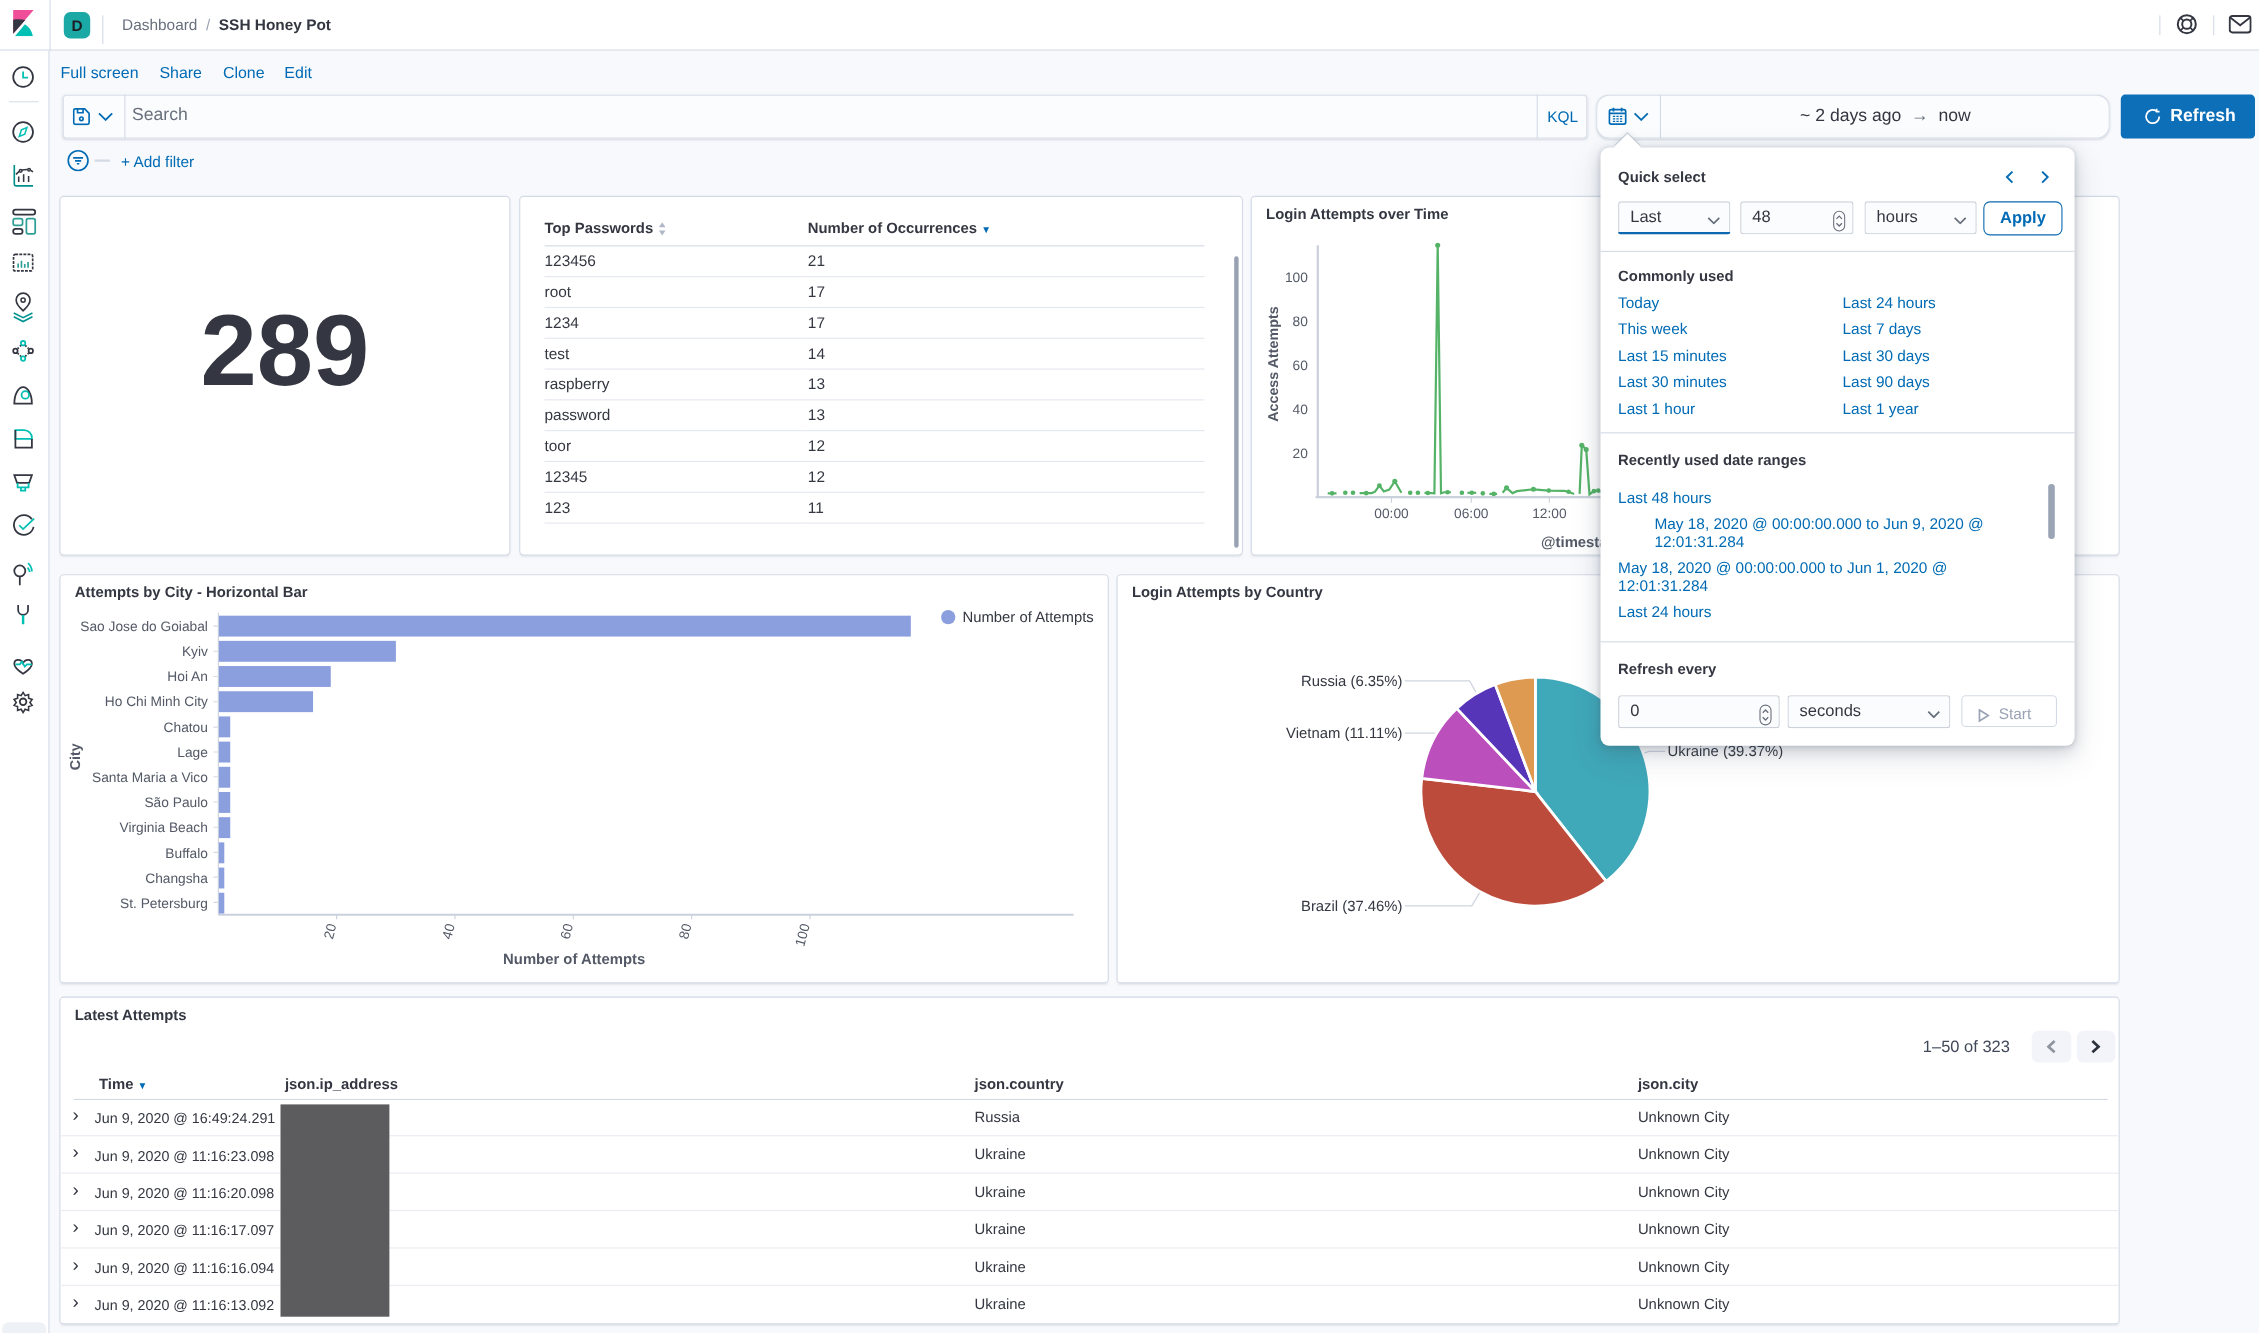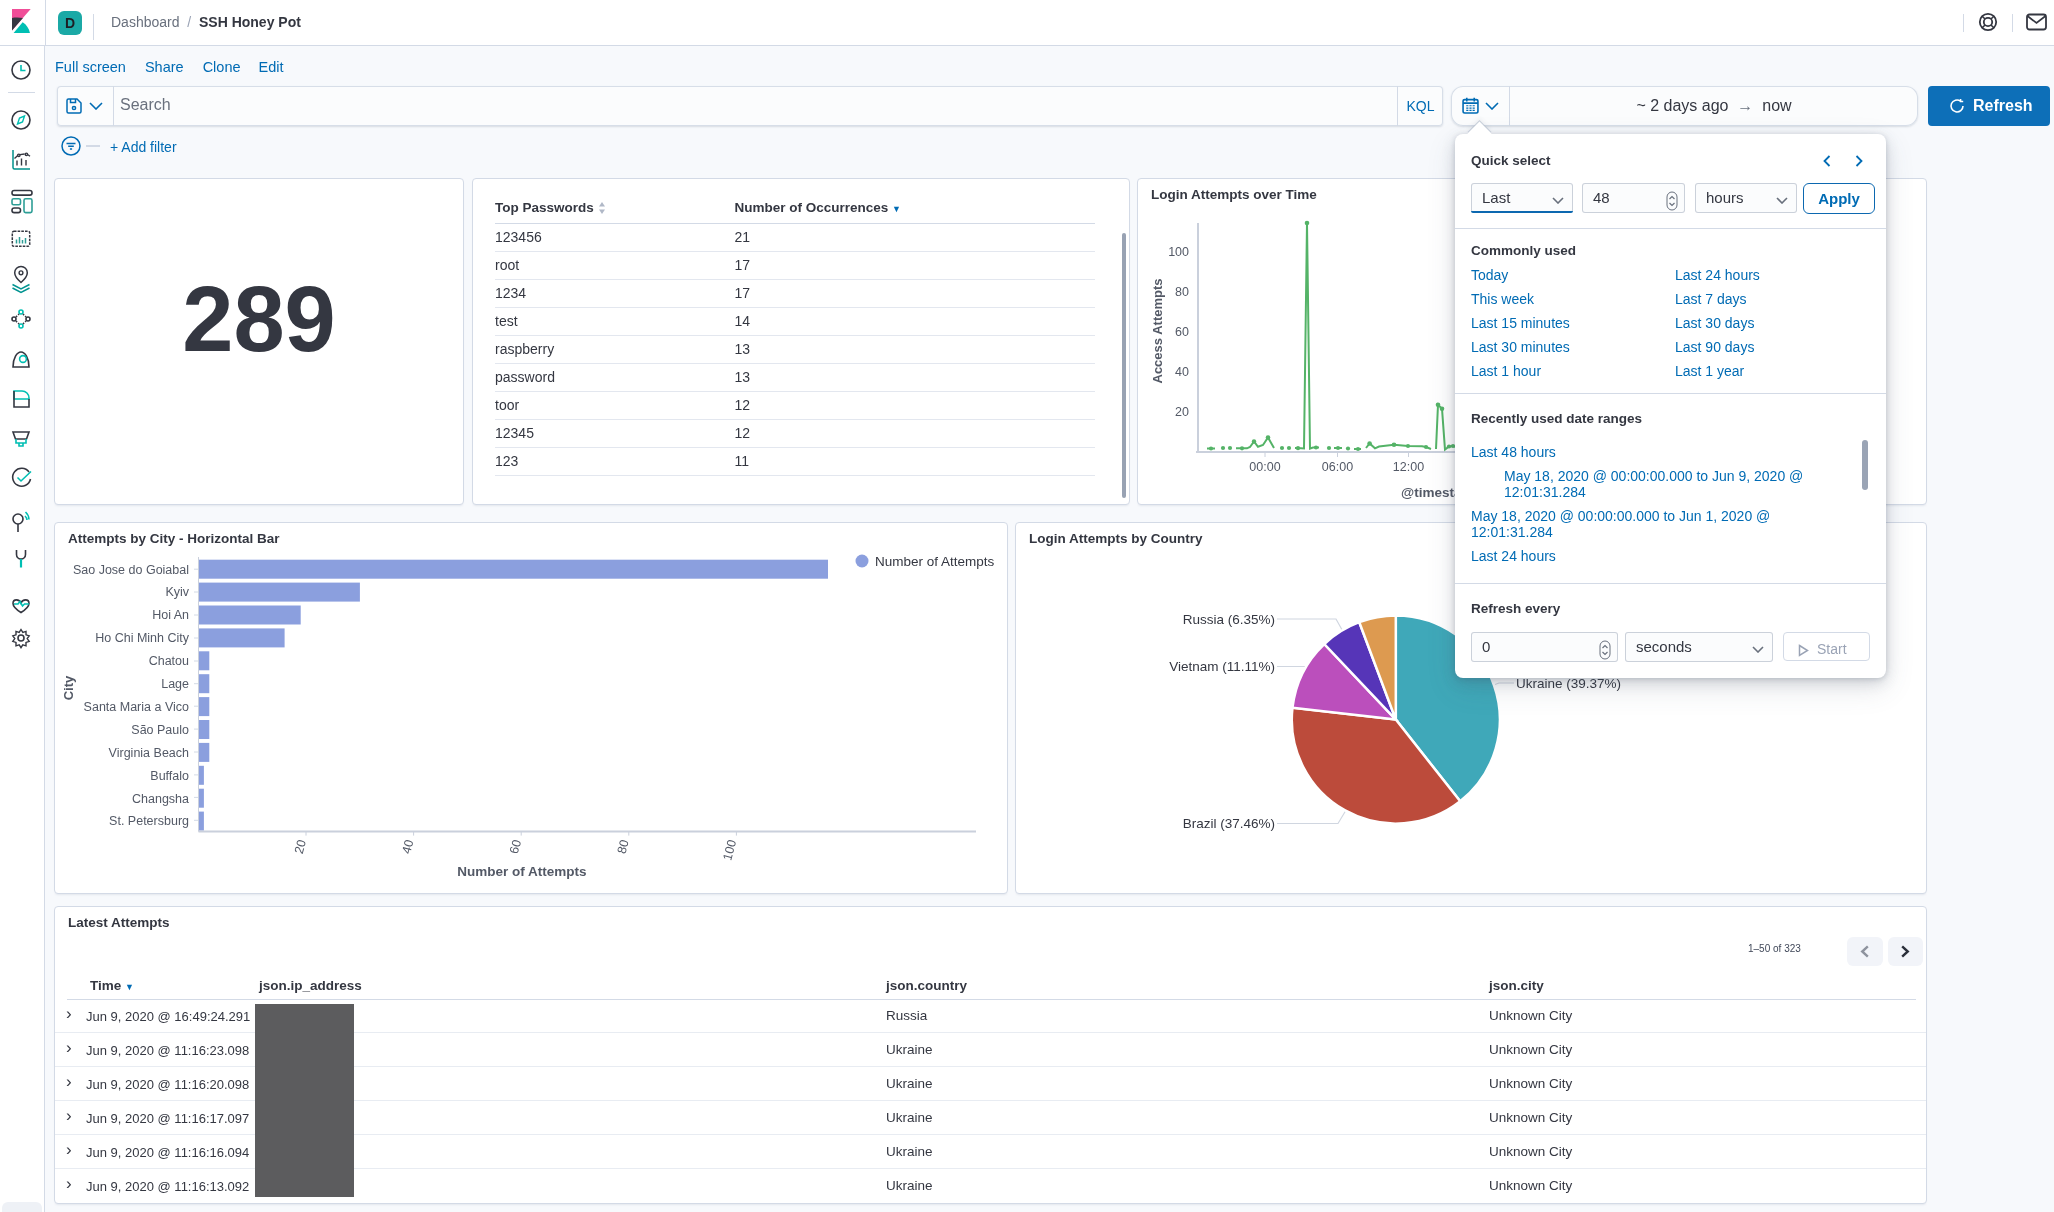--- a/index.html
+++ b/index.html
@@ -391,21 +391,21 @@
         <text x="259" y="148" text-anchor="end">Vietnam (11.11%)</text>
         <text x="259" y="305" text-anchor="end">Brazil (37.46%)</text>
         <text x="500" y="164.5">Ukraine (39.37%)</text>
       </g>
     </svg>
   </div>
 
   <div class="panel" style="left:54px;top:906px;width:1873px;height:298px;overflow:hidden;">
     <div class="abs bold" style="left:13px;top:8px;font-size:13.5px;">Latest Attempts</div>
 
-    <div class="abs" style="left:1693px;top:36px;font-size:10px;color:#404859;">1–50 of 323</div>
+    <div class="abs" style="left:1693px;top:36px;font-size:15px;color:#404859;">1–50 of 323</div>
     <div class="abs" style="left:1792px;top:30px;width:36px;height:29px;background:#f2f4f9;border-radius:6px;"></div>
     <div class="abs" style="left:1833px;top:30px;width:35px;height:29px;background:#f2f4f9;border-radius:6px;"></div>
     <svg class="abs" style="left:1804px;top:38px" width="13" height="13" viewBox="0 0 14 14" fill="none" stroke="#8e939e" stroke-width="2.6">
         <path d="M9.5 1.5 L3.5 7 L9.5 12.5"></path>
       </svg>
     <svg class="abs" style="left:1843px;top:38px" width="13" height="13" viewBox="0 0 14 14" fill="none" stroke="#2b303b" stroke-width="2.6">
         <path d="M4.5 1.5 L10.5 7 L4.5 12.5"></path>
       </svg>
 
     <div class="abs bold" style="left:35px;top:71px;font-size:13.5px;">Time <span style="color:#006bb4;font-size:9px;">▼</span></div>

